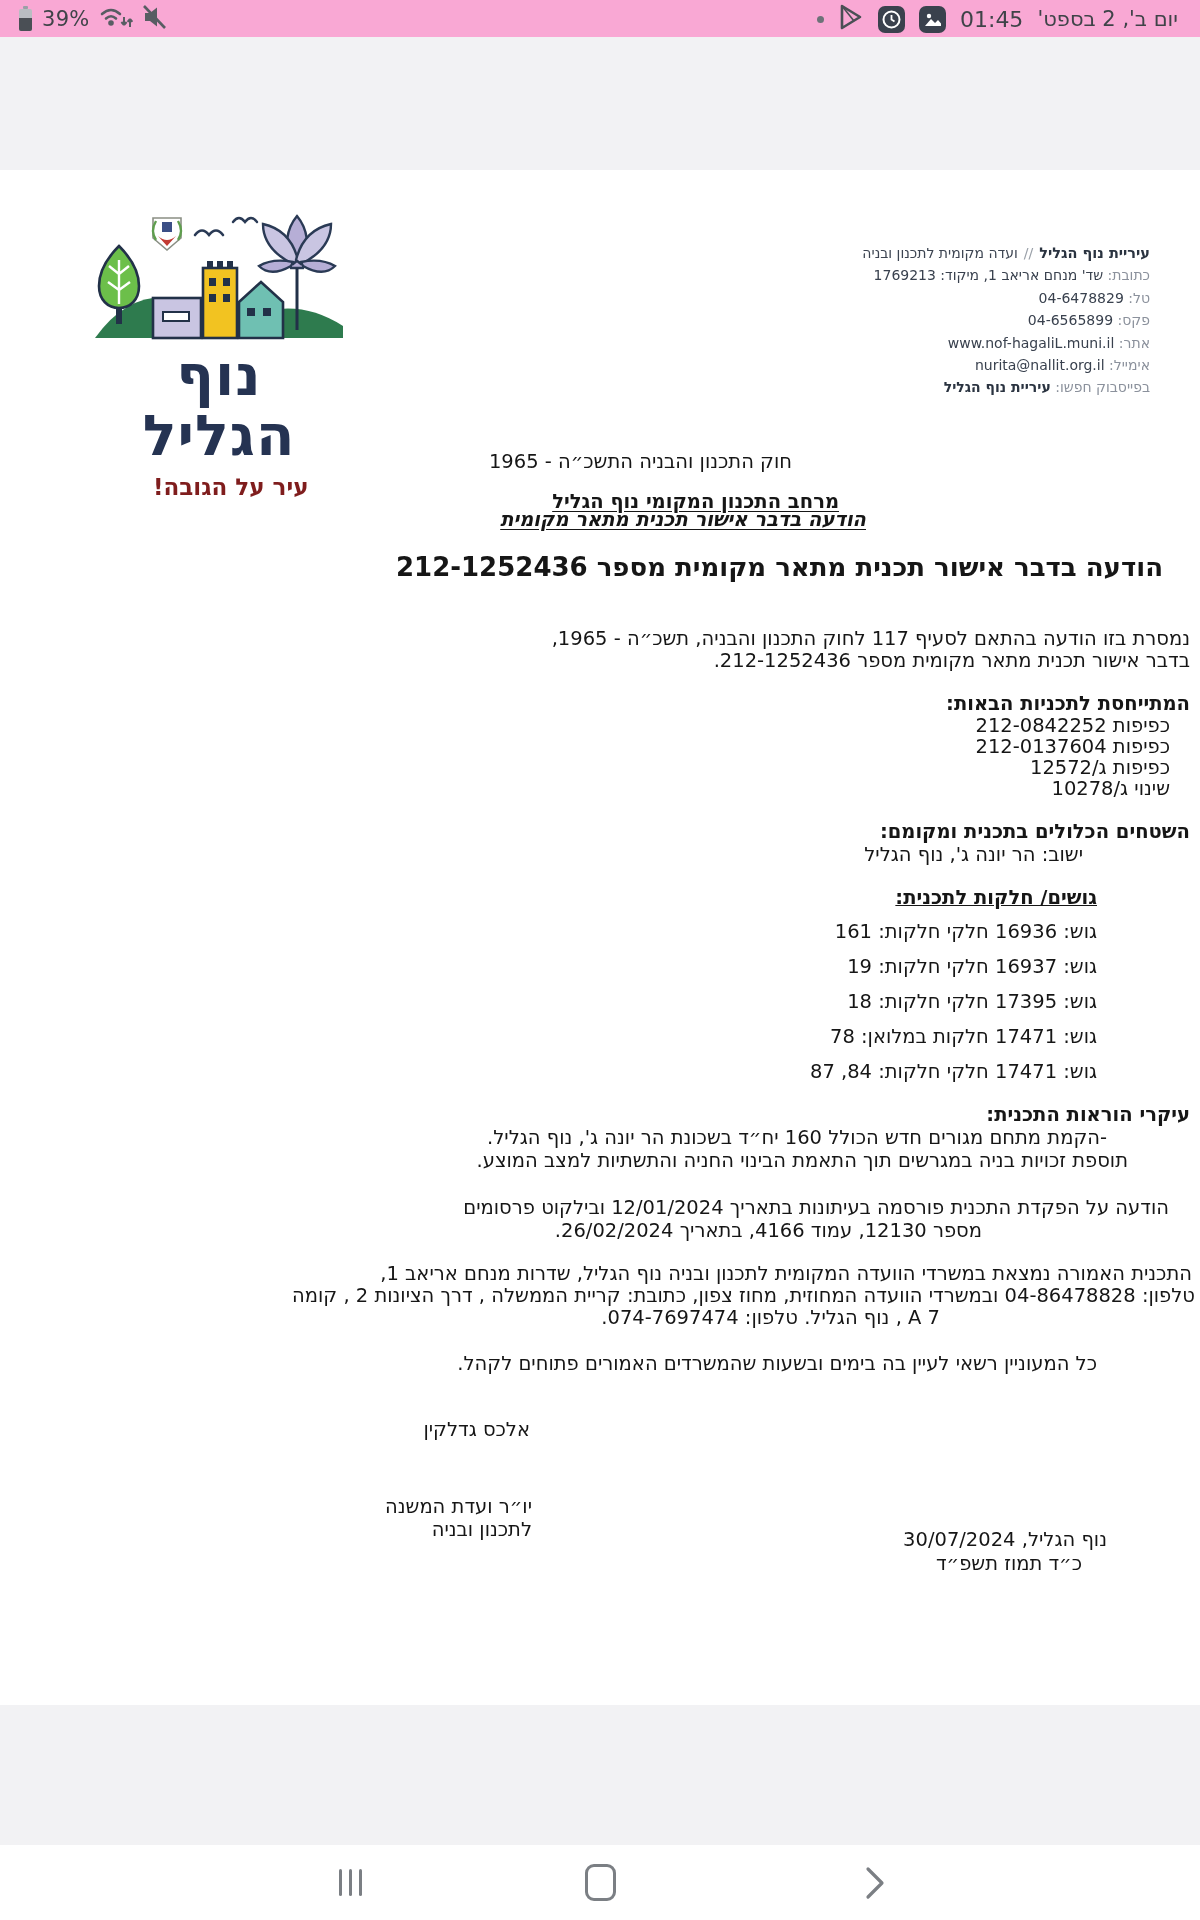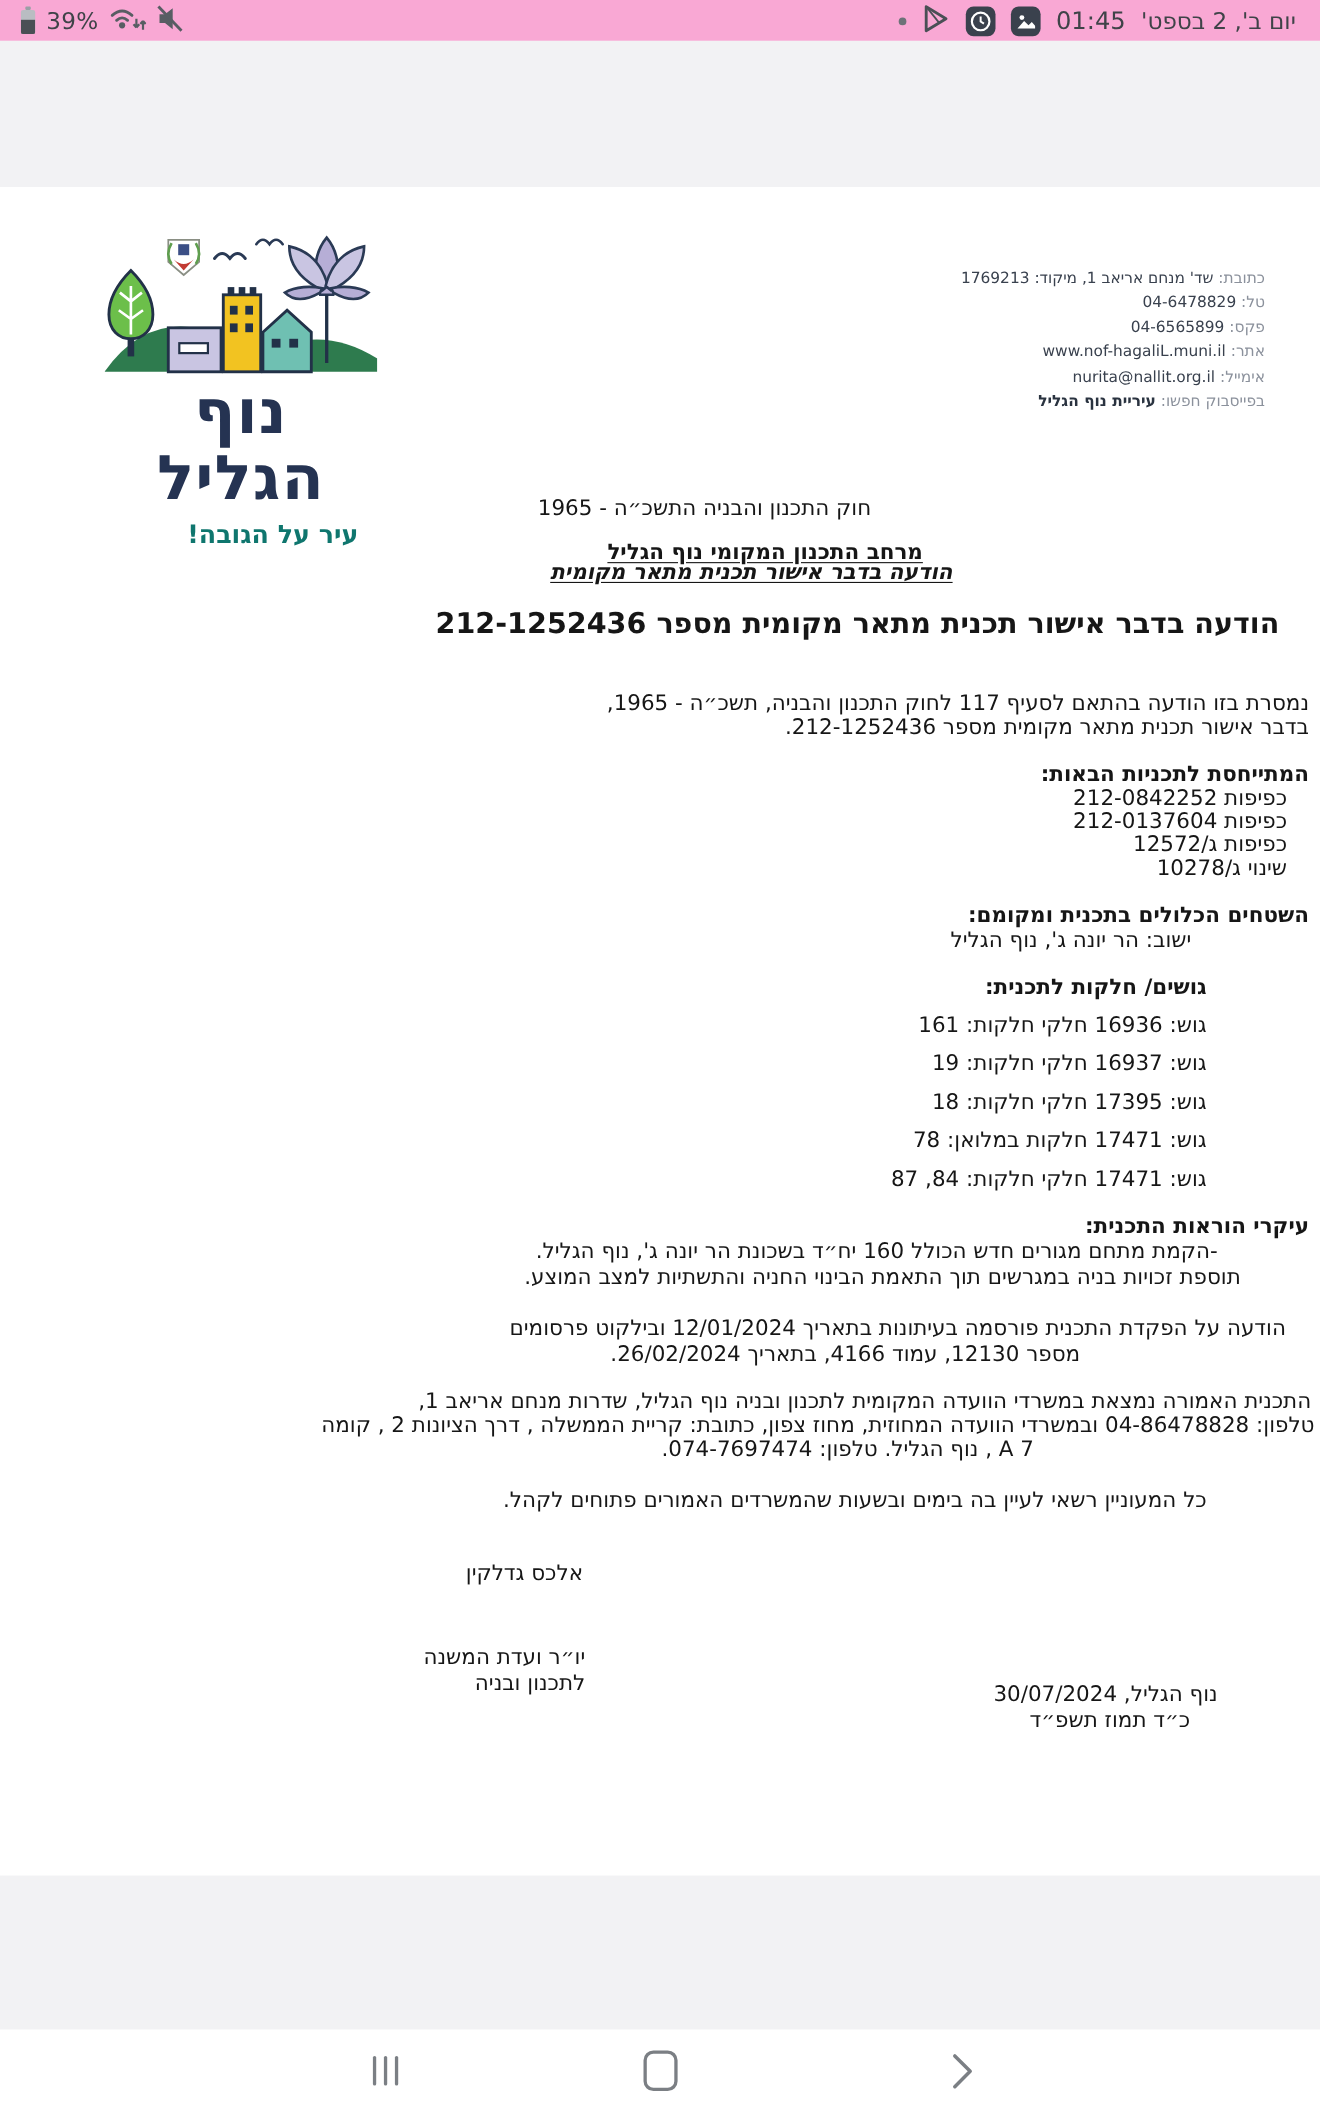--- a/index.html
+++ b/index.html
@@ -19,21 +19,21 @@
   .batt .fill{position:absolute;bottom:0;left:0;width:100%;height:60%;background:#4a4f55;}
   .appsq{width:27px;height:27px;border-radius:7px;background:#3a414d;display:flex;align-items:center;justify-content:center;}
   .notif-dot{width:7px;height:7px;border-radius:50%;background:#6d7278;}
 
   
   .page{position:absolute;top:170px;left:0;width:1200px;height:1535px;background:#ffffff;}
 
   
   .logo{position:absolute;top:38px;left:95px;width:248px;}
   .logo-wordmark{width:248px;text-align:center;font-weight:800;font-size:56px;line-height:60px;color:#253352;direction:rtl;letter-spacing:1px;}
-  .logo-tagline{width:248px;box-sizing:border-box;padding-left:58px;text-align:center;font-weight:700;font-size:23px;color:#0f766e;direction:rtl;margin-top:8px;}
+  .logo-tagline{width:248px;box-sizing:border-box;padding-left:58px;text-align:left;font-weight:700;font-size:23px;color:#7f1d1d;direction:rtl;margin-top:8px;}
 
   
   .contact{position:absolute;top:72px;right:50px;width:520px;direction:rtl;text-align:right;font-size:14px;line-height:22.4px;color:#39414e;}
   .c-org-bold{font-weight:700;color:#2a3340;font-size:14.5px;}
   .c-sep{color:#9aa0a8;padding:0 6px;}
   .c-org-rest{color:#3c4451;}
   .c-label{color:#8b919c;}
   .c-value{color:#39414e;}
   .c-value-bold{font-weight:700;color:#2a3340;}
 
@@ -158,20 +158,23 @@
             <rect x="58" y="90" width="48" height="40" fill="#c9c5e2" stroke="#223148" stroke-width="2.6"></rect>
             <rect x="68" y="104" width="26" height="9" fill="#ffffff" stroke="#223148" stroke-width="2"></rect>
           </g>
         </g>
       </svg>
       <div class="logo-wordmark">נוף הגליל</div>
       <div class="logo-tagline">עיר על הגובה!</div>
     </div>
 
     <div class="contact">
+      <div>
+        <span class="c-org-bold">עיריית נוף הגליל</span><span class="c-sep">//</span><span class="c-org-rest">ועדה מקומית לתכנון ובניה</span>
+      </div>
       <div id="contact-rows">
           <div><span class="c-label">כתובת: </span><span class="c-value">שד' מנחם אריאב 1, מיקוד: 1769213</span></div>
           <div><span class="c-label">טל: </span><span class="c-value">04-6478829</span></div>
           <div><span class="c-label">פקס: </span><span class="c-value">04-6565899</span></div>
           <div><span class="c-label">אתר: </span><span class="c-value">www.nof-hagaliL.muni.il</span></div>
           <div><span class="c-label">אימייל: </span><span class="c-value">nurita@nallit.org.il</span></div>
           <div><span class="c-label">בפייסבוק חפשו: </span><span class="c-value-bold">עיריית נוף הגליל</span></div>
         </div>
     </div>
 
@@ -182,21 +185,21 @@
         <div class="doc-line b" style="top: 386px; right: 37px; font-size: 26px;">הודעה בדבר אישור תכנית מתאר מקומית מספר 212-1252436</div>
         <div class="doc-line" style="top: 457px; right: 10px;">נמסרת בזו הודעה בהתאם לסעיף 117 לחוק התכנון והבניה, תשכ״ה - 1965,</div>
         <div class="doc-line" style="top: 479px; right: 10px;">בדבר אישור  תכנית מתאר מקומית  מספר 212-1252436.</div>
         <div class="doc-line b" style="top: 522px; right: 10px;">המתייחסת לתכניות הבאות:</div>
         <div class="doc-line" style="top: 544px; right: 30px;">כפיפות 212-0842252</div>
         <div class="doc-line" style="top: 565px; right: 30px;">כפיפות 212-0137604</div>
         <div class="doc-line" style="top: 586px; right: 30px;">כפיפות ג/12572</div>
         <div class="doc-line" style="top: 607px; right: 30px;">שינוי ג/10278</div>
         <div class="doc-line b" style="top: 650px; right: 10px;">השטחים הכלולים בתכנית ומקומם:</div>
         <div class="doc-line" style="top: 673px; right: 117px;">ישוב:  הר יונה ג', נוף הגליל</div>
-        <div class="doc-line b" style="top: 716px; right: 103px;">גושים/ חלקות לתכנית:</div>
+        <div class="doc-line b" style="top: 716px; right: 103px; text-decoration: underline;">גושים/ חלקות לתכנית:</div>
         <div class="doc-line" style="top: 750px; right: 103px;">גוש: 16936 חלקי חלקות: 161</div>
         <div class="doc-line" style="top: 785px; right: 103px;">גוש: 16937 חלקי חלקות: 19</div>
         <div class="doc-line" style="top: 820px; right: 103px;">גוש: 17395 חלקי חלקות: 18</div>
         <div class="doc-line" style="top: 855px; right: 103px;">גוש: 17471 חלקות במלואן: 78</div>
         <div class="doc-line" style="top: 890px; right: 103px;">גוש: 17471 חלקי חלקות: 84, 87</div>
         <div class="doc-line b" style="top: 933px; right: 10px;">עיקרי הוראות התכנית:</div>
         <div class="doc-line" style="top: 956px; right: 93px;">-הקמת מתחם מגורים חדש הכולל 160 יח״ד בשכונת הר יונה ג', נוף הגליל.</div>
         <div class="doc-line" style="top: 979px; right: 72px;">תוספת זכויות בניה במגרשים תוך התאמת הבינוי החניה והתשתיות למצב המוצע.</div>
         <div class="doc-line" style="top: 1026px; right: 31px;">הודעה על הפקדת התכנית פורסמה בעיתונות בתאריך  12/01/2024  ובילקוט פרסומים</div>
         <div class="doc-line" style="top: 1049px; right: 218px;">מספר  12130,  עמוד 4166, בתאריך 26/02/2024.</div>

